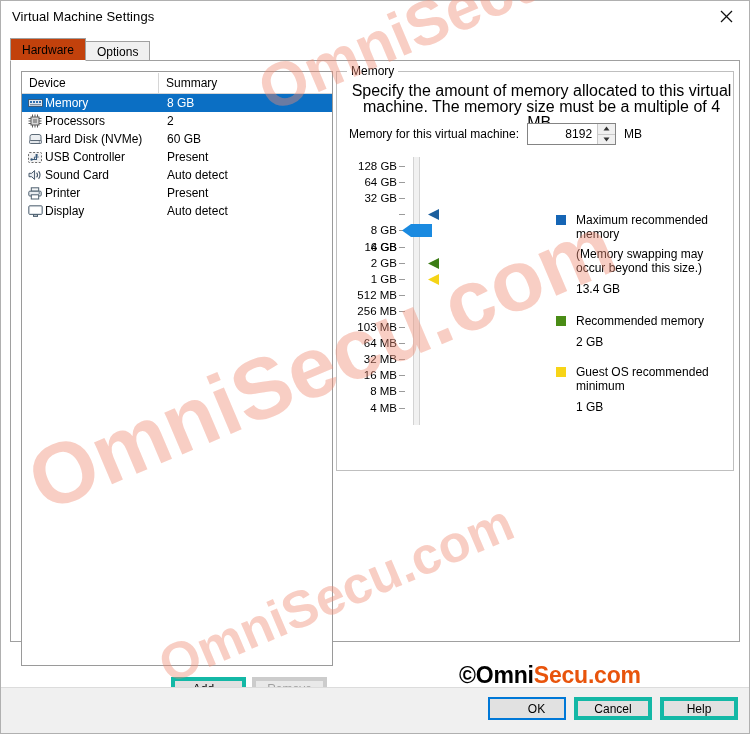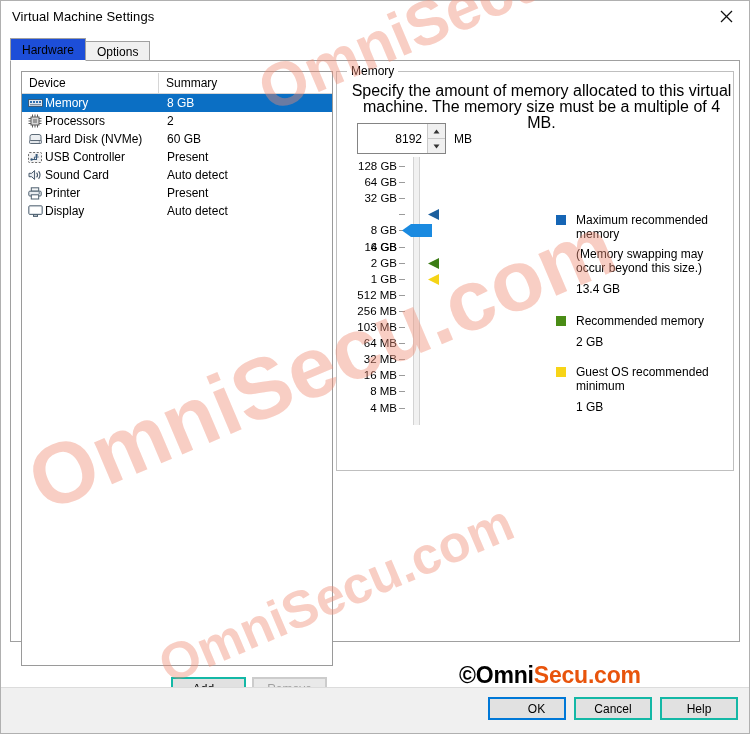--- a/index.html
+++ b/index.html
@@ -44,21 +44,21 @@
     position:absolute;left:9px;top:7px;height:22px;
     display:flex;align-items:flex-end;
   }
   .tab{
     height:20px;line-height:21px;padding:0 11px;
     font-size:12px;border:1px solid #a0a0a0;
     background:#f0f0f0;color:#000;
     margin-right:-1px;box-sizing:border-box;cursor:default;
   }
   .tab.active{
-    background:#1d4ed8;border-bottom-color:#ffffff;height:23px;line-height:22px;
+    background:#c2410c;border-bottom-color:#ffffff;height:23px;line-height:22px;
     position:relative;z-index:3;text-align:right;
   }
   .tabpage{
     position:absolute;left:9px;top:28px;right:9px;bottom:45px;
     background:#ffffff;border:1px solid #a0a0a0;box-sizing:border-box;
     border-top-color:#a0a0a0;
   }
   
   .devlist{
     position:absolute;left:10px;top:10px;width:312px;height:595px;
@@ -84,21 +84,21 @@
   }
   .dev-name{width:114px;font-size:12px;line-height:16px;overflow:hidden;white-space:nowrap;}
   .dev-sum{flex:1;font-size:12px;line-height:16px;padding-left:8px;overflow:hidden;white-space:nowrap;}
   
   .lowbtns{
     position:absolute;left:160px;top:616px;display:flex;gap:6px;
   }
   .btn{
     font-family:"Liberation Sans", sans-serif;font-size:12px;
     height:23px;min-width:75px;padding:0 10px;
-    border:2px solid #14b8a6;background:#e1e1e1;color:#000;
+    border:4px solid #14b8a6;background:#e1e1e1;color:#000;
     cursor:default;box-sizing:border-box;
   }
   .btn.disabled{color:#a0a0a0;background:#e9e9e9;border-color:#cccccc;}
   
   .mem-group{
     position:absolute;left:325px;top:10px;width:398px;height:400px;
     border:1px solid #bfbfbf;box-sizing:border-box;
   }
   .mem-legend{
     position:absolute;left:336px;top:3px;background:#ffffff;
@@ -107,21 +107,21 @@
   .mem-desc{
     position:absolute;left:338px;top:22px;width:385px;font-size:16px;
     line-height:16px;color:#000;text-align:center;
   }
   .mem-field-row{
     position:absolute;left:338px;top:62px;display:flex;align-items:center;
   }
   .mem-field-row .lbl{font-size:12px;}
   .spinwrap{
     display:flex;align-items:stretch;margin-left:8px;
-    border:1px solid #848484;background:#a21caf;height:31px;box-sizing:border-box;
+    border:1px solid #848484;background:#a21caf;height:22px;box-sizing:border-box;
   }
   .spin-input{
     width:62px;border:none;outline:none;text-align:right;
     font-family:"Liberation Sans", sans-serif;font-size:12px;
     padding-right:5px;background:#ffffff;color:#000;
   }
   .spin-btns{
     width:17px;display:flex;flex-direction:column;border-left:1px solid #c9c9c9;
   }
   .spin-btn{
@@ -331,20 +331,21 @@
         <button class="btn">Add...</button>
         <button class="btn disabled">Remove</button>
       </div>
 
       <div class="mem-group"></div>
       <div class="mem-legend">Memory</div>
 
       <div class="mem-desc">Specify the amount of memory allocated to this virtual machine. The memory size must be a multiple of 4 MB.</div>
 
       <div class="mem-field-row">
+        <span class="lbl">Memory for this virtual machine:</span>
         <span class="spinwrap">
           <input class="spin-input" value="8192" style="">
           <span class="spin-btns">
             <span class="spin-btn">
               <svg width="7" height="5" viewBox="0 0 7 5">
                 <polygon points="3.5,0.5 6.5,4.5 0.5,4.5" fill="#333"></polygon>
               </svg>
             </span>
             <span class="spin-btn">
               <svg width="7" height="5" viewBox="0 0 7 5">

